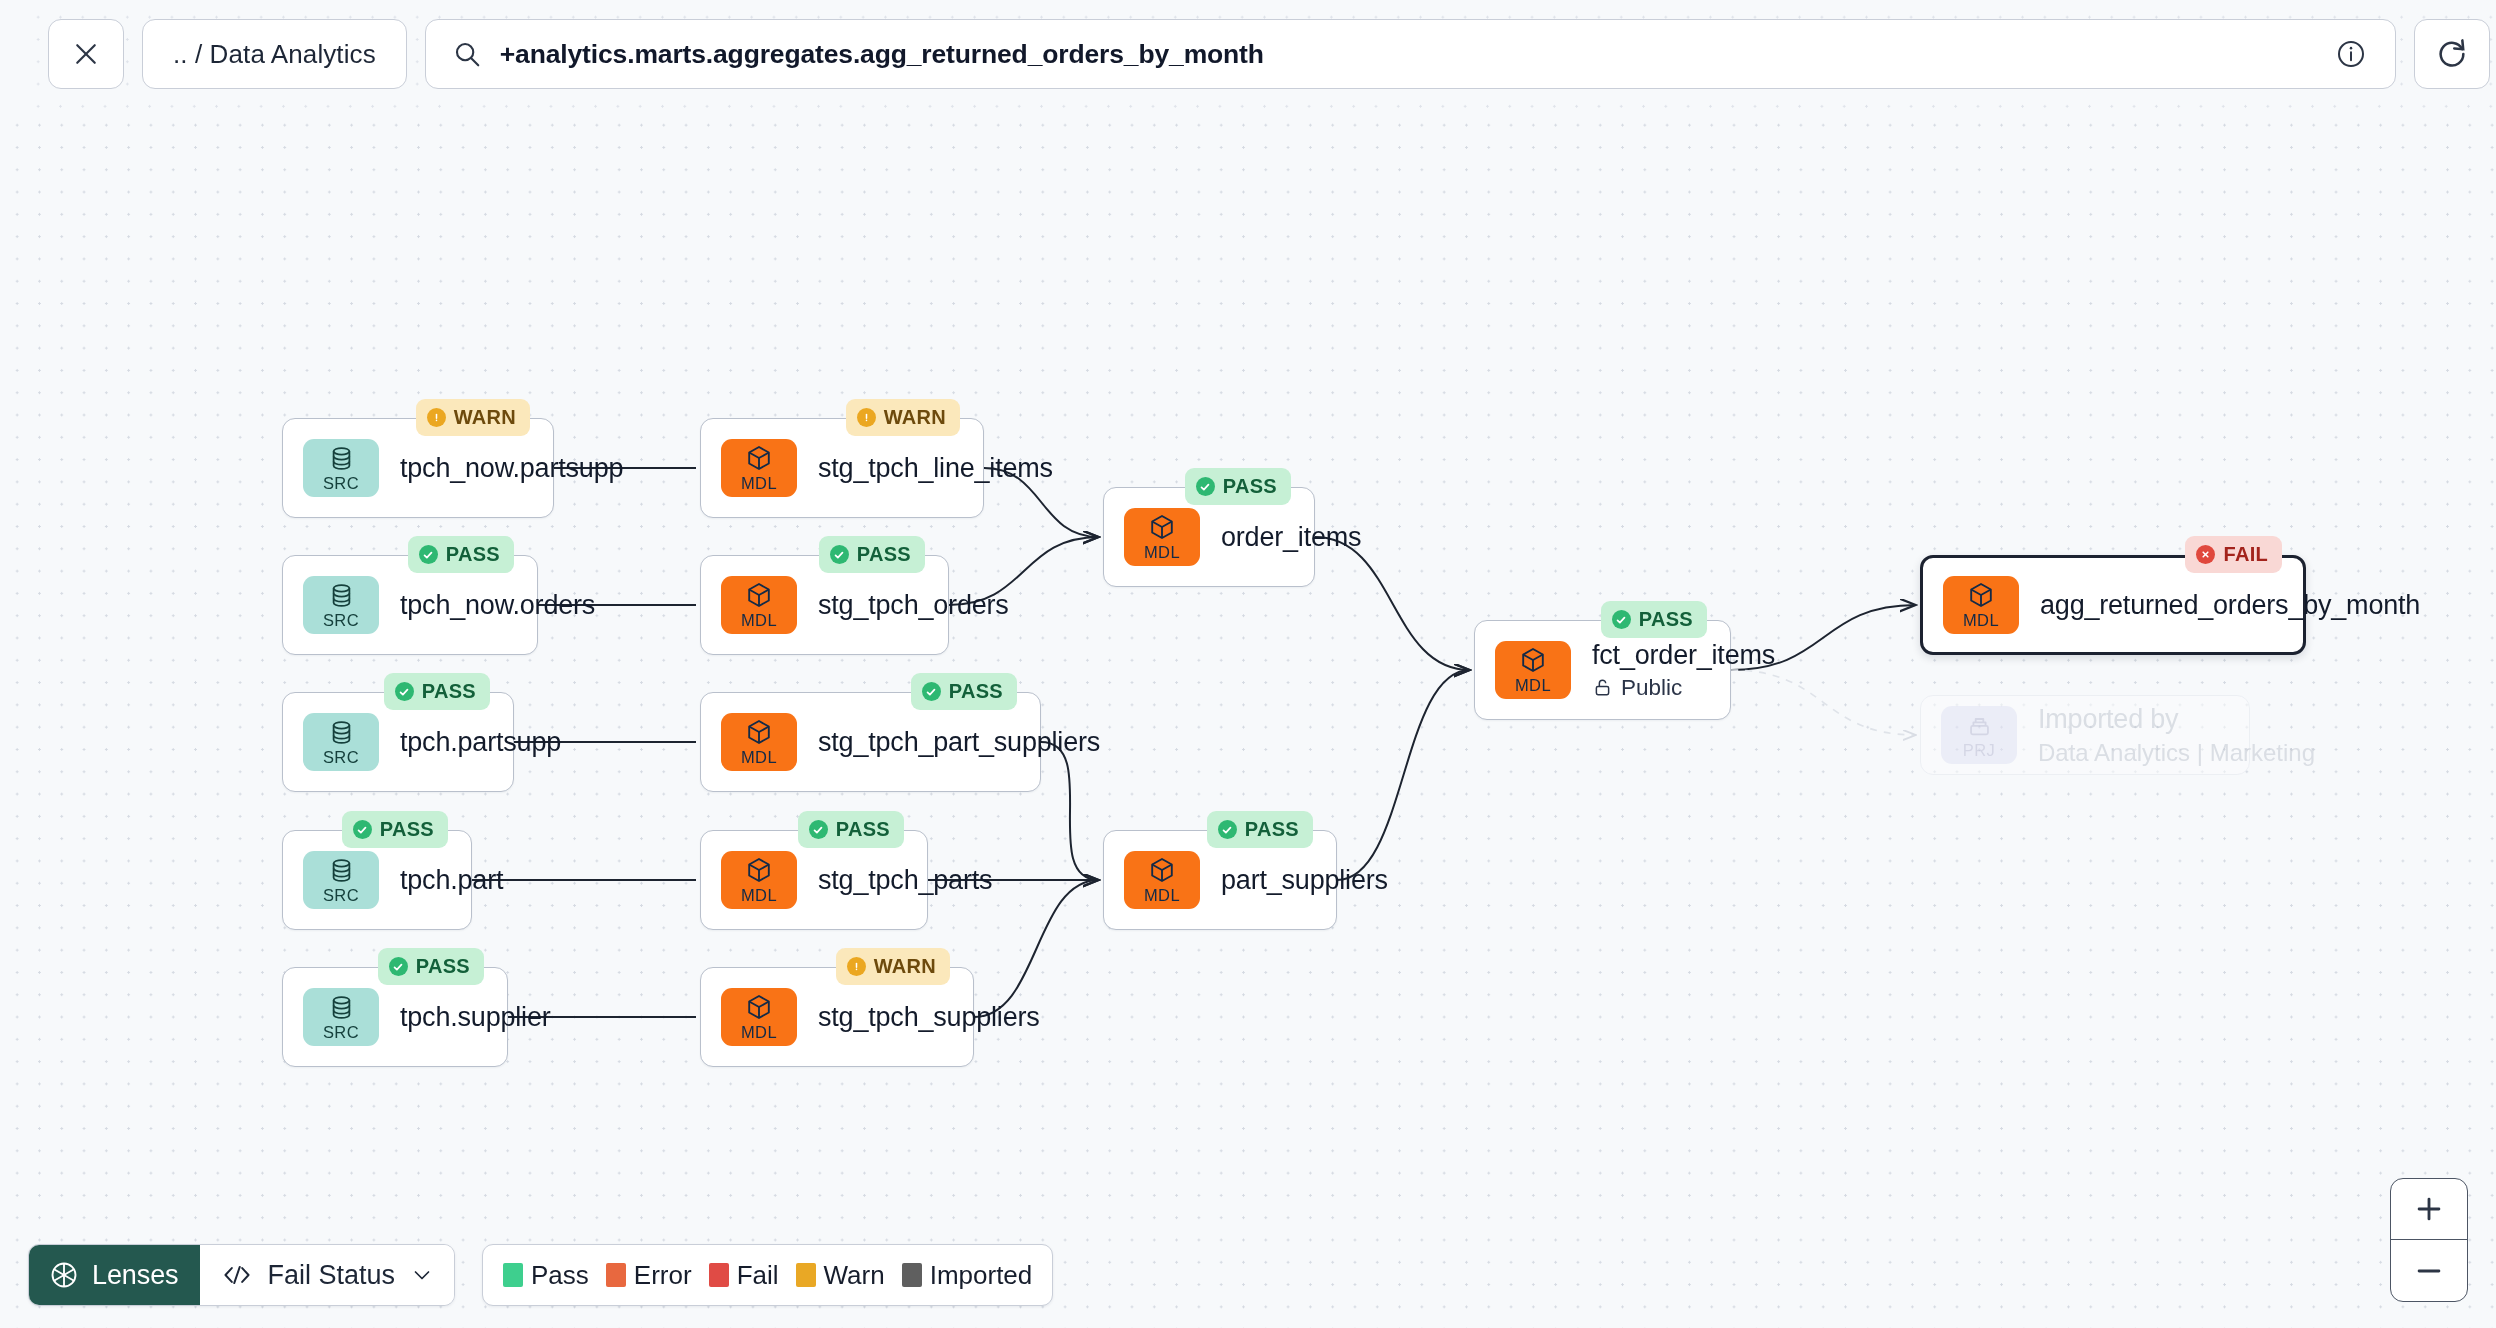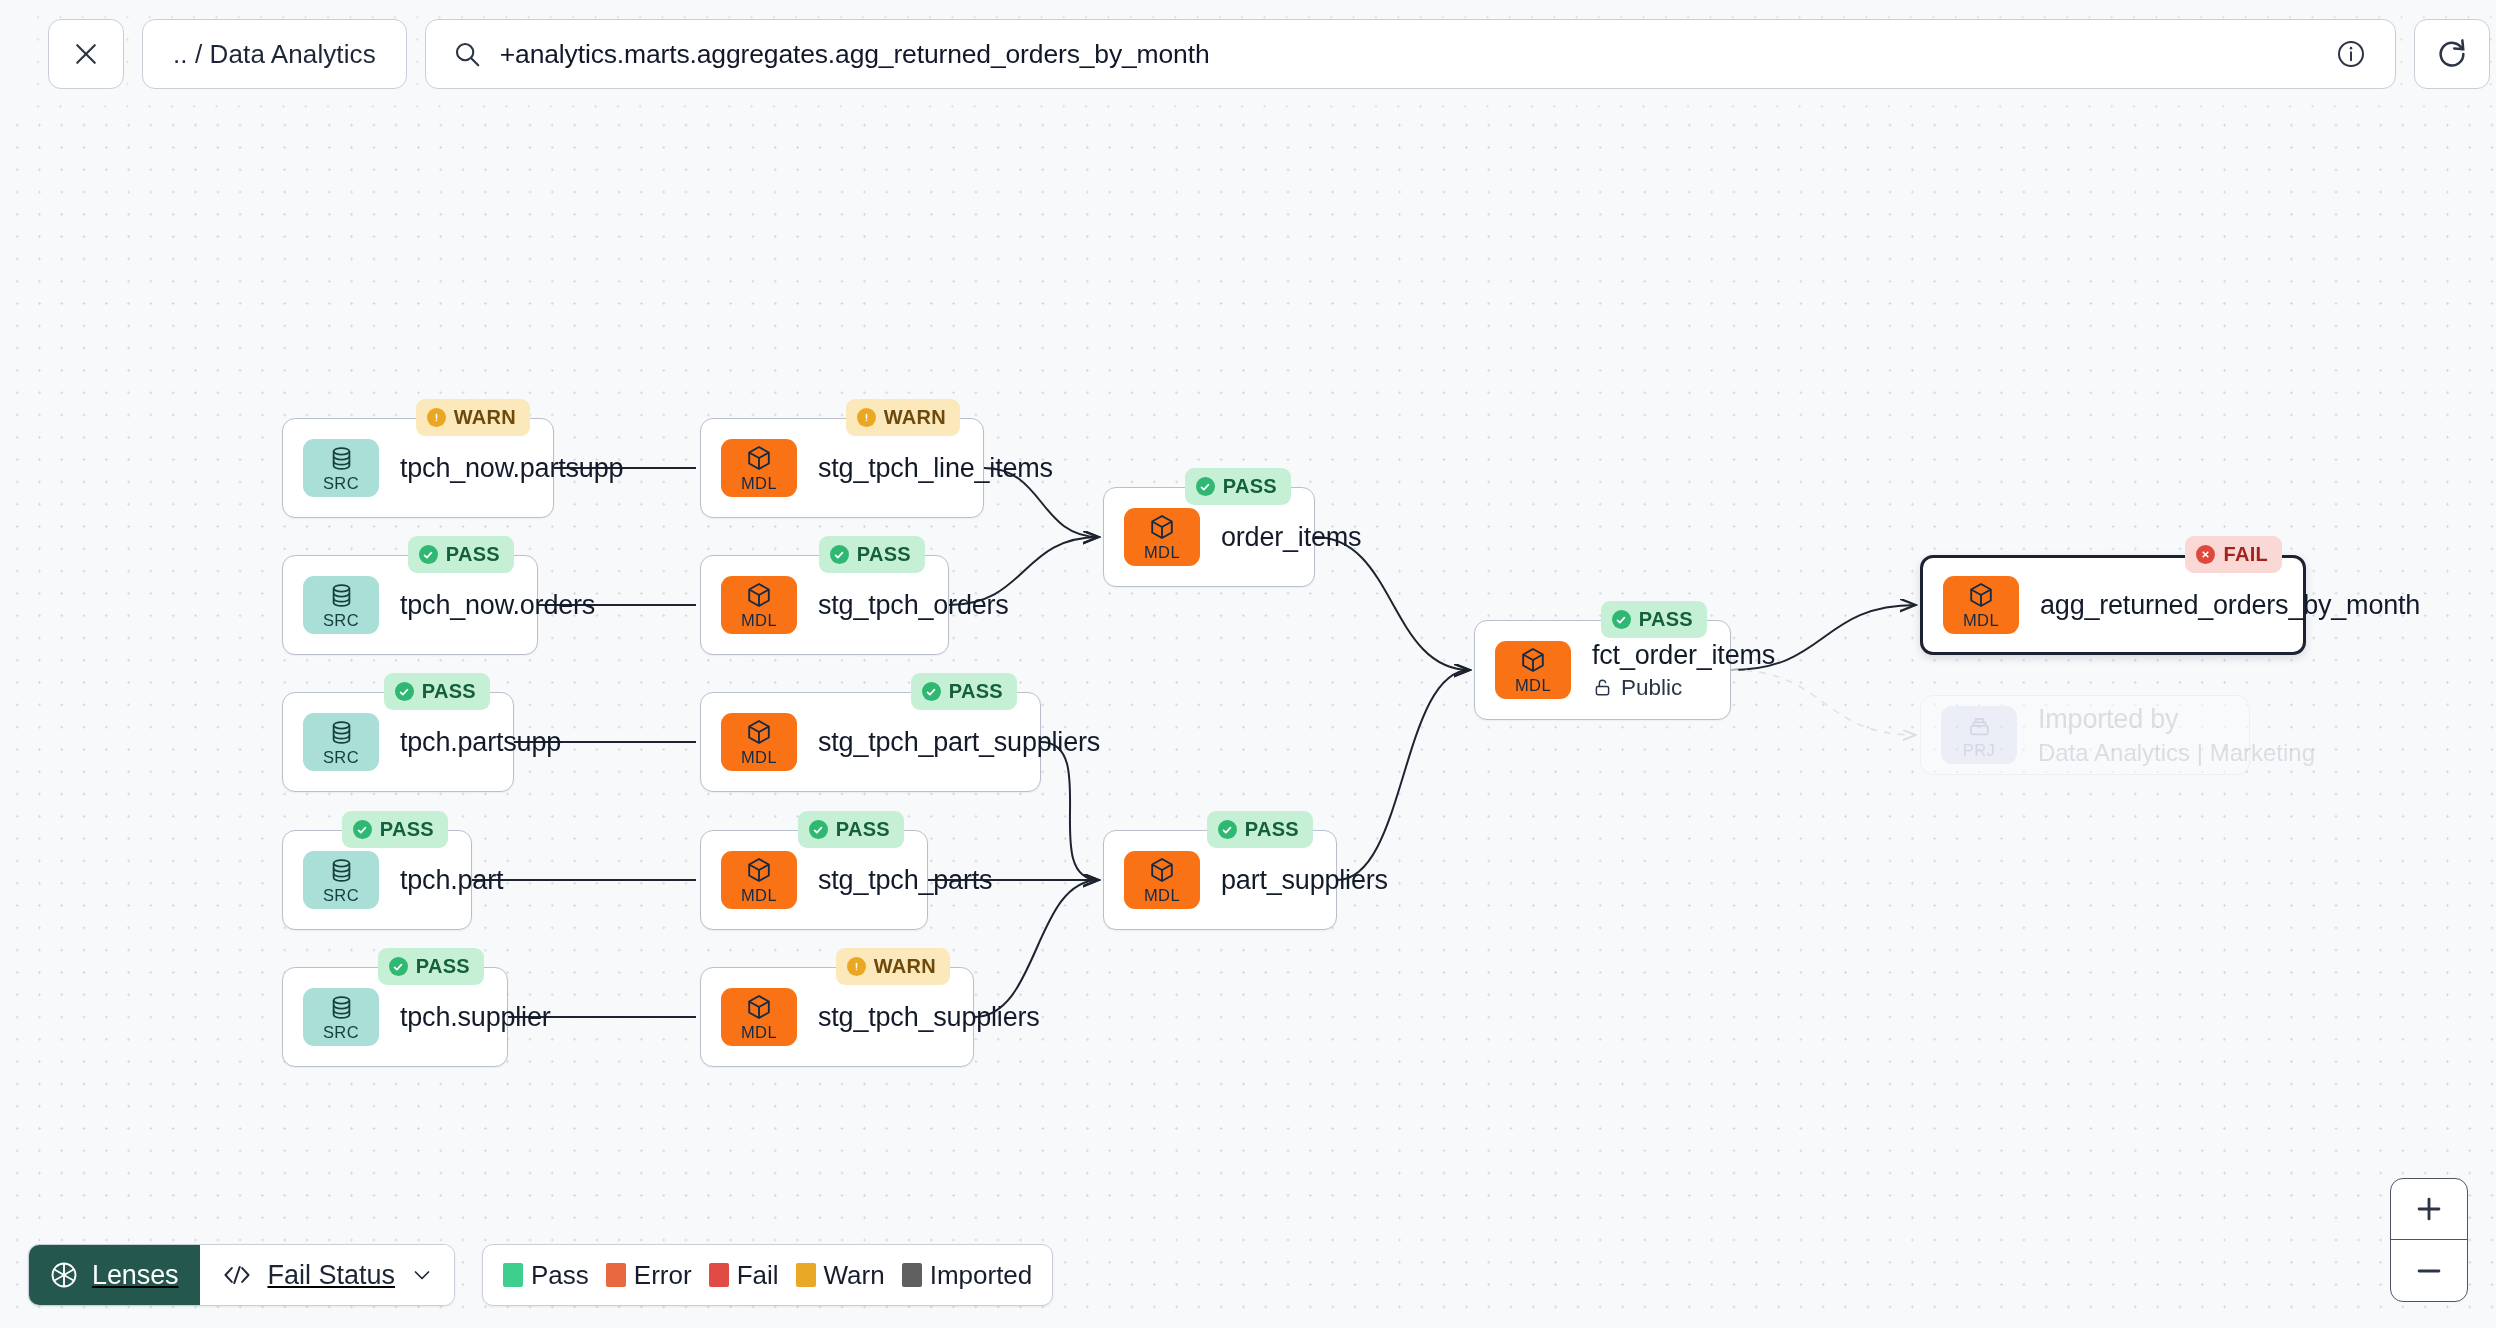--- a/index.html
+++ b/index.html
@@ -54,20 +54,21 @@
   #searchbar {
     flex: 1 1 auto;
     height: 70px;
     background: #ffffff;
     border: 1.6px solid #c9ced8;
     border-radius: 13px;
     display: flex; align-items: center;
     padding: 0 28px 0 26px;
     gap: 18px;
     min-width: 0;
+    font-weight: bold;
   }
   #search-text {
     font-size: 26.5px;
     color: #11182a;
     white-space: nowrap;
     overflow: hidden;
     text-overflow: ellipsis;
     flex: 1 1 auto;
     letter-spacing: -.15px;
   }
@@ -165,21 +166,20 @@
     z-index: 40;
   }
   #lenses-group {
     display: flex; align-items: stretch;
     height: 62px;
     border-radius: 11px;
     overflow: hidden;
     border: 1.6px solid #c9ced8;
     background: #fff;
     box-shadow: 0 1px 3px rgba(20,30,50,.07);
-    text-decoration: underline;
   }
   #lenses-btn {
     background: #24584f;
     color: #ffffff;
     display: flex; align-items: center; gap: 13px;
     padding: 0 22px 0 20px;
     font-size: 27px;
     letter-spacing: -.1px;
   }
   #test-status-btn {

